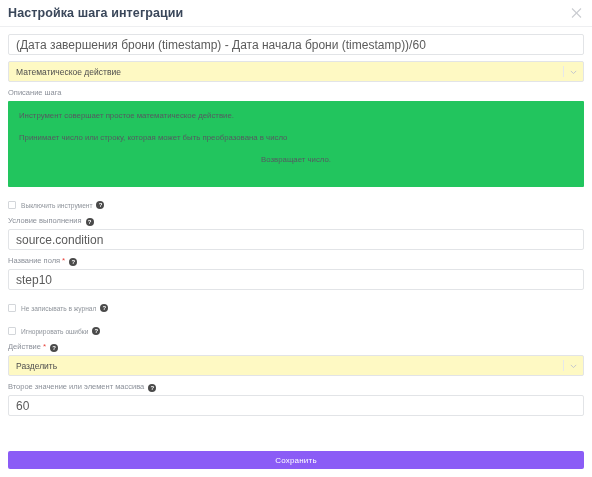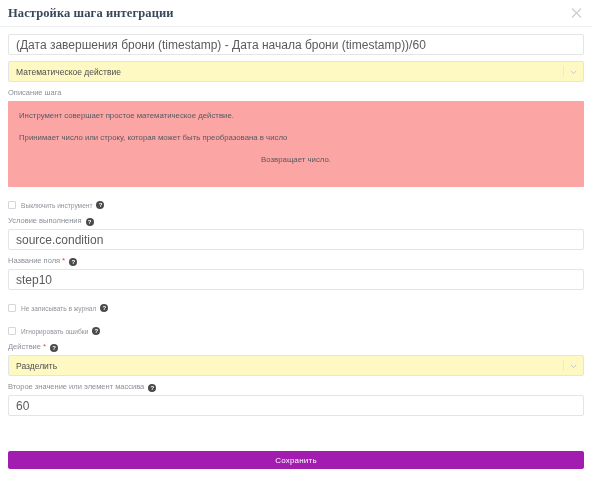--- a/index.html
+++ b/index.html
@@ -27,21 +27,20 @@
   
   .dialog-header {
     position: relative;
     height: 27px;
     min-height: 27px;
     display: flex;
     align-items: center;
     padding: 0 8px;
     border-bottom: 1px solid #eeeff1;
     box-sizing: border-box;
-    font-family: Liberation Serif, serif;
   }
   .dialog-title {
     font-size: 12.5px;
     font-weight: bold;
     color: #3a475a;
     letter-spacing: 0.1px;
     line-height: 1;
   }
   .close-icon {
     position: absolute;
@@ -151,21 +150,21 @@
     transform: translateY(-50%);
     width: 9px;
     height: 9px;
     pointer-events: none;
   }
   .select-arrow svg { display: block; }
 
   
   .desc-panel {
     width: 100%;
-    background: #fca5a5;
+    background: #22c55e;
     box-sizing: border-box;
     padding: 9px 11px 10px 11px;
     border-radius: 1px;
   }
   .desc-line {
     font-size: 7.8px;
     color: #555a61;
     line-height: 11px;
     margin: 0 0 11px 0;
   }
@@ -199,21 +198,21 @@
   .spacer-sm { height: 5px; }
 
   
   .dialog-footer {
     padding: 0 8px 8px 8px;
     box-sizing: border-box;
   }
   .save-button {
     width: 100%;
     height: 18px;
-    background: #a21caf;
+    background: #8b5cf6;
     border: none;
     border-radius: 2px;
     color: #ffffff;
     font-size: 8px;
     font-family: "Liberation Sans", "DejaVu Sans", sans-serif;
     cursor: pointer;
     letter-spacing: 0.2px;
     display: flex;
     align-items: center;
     justify-content: center;

